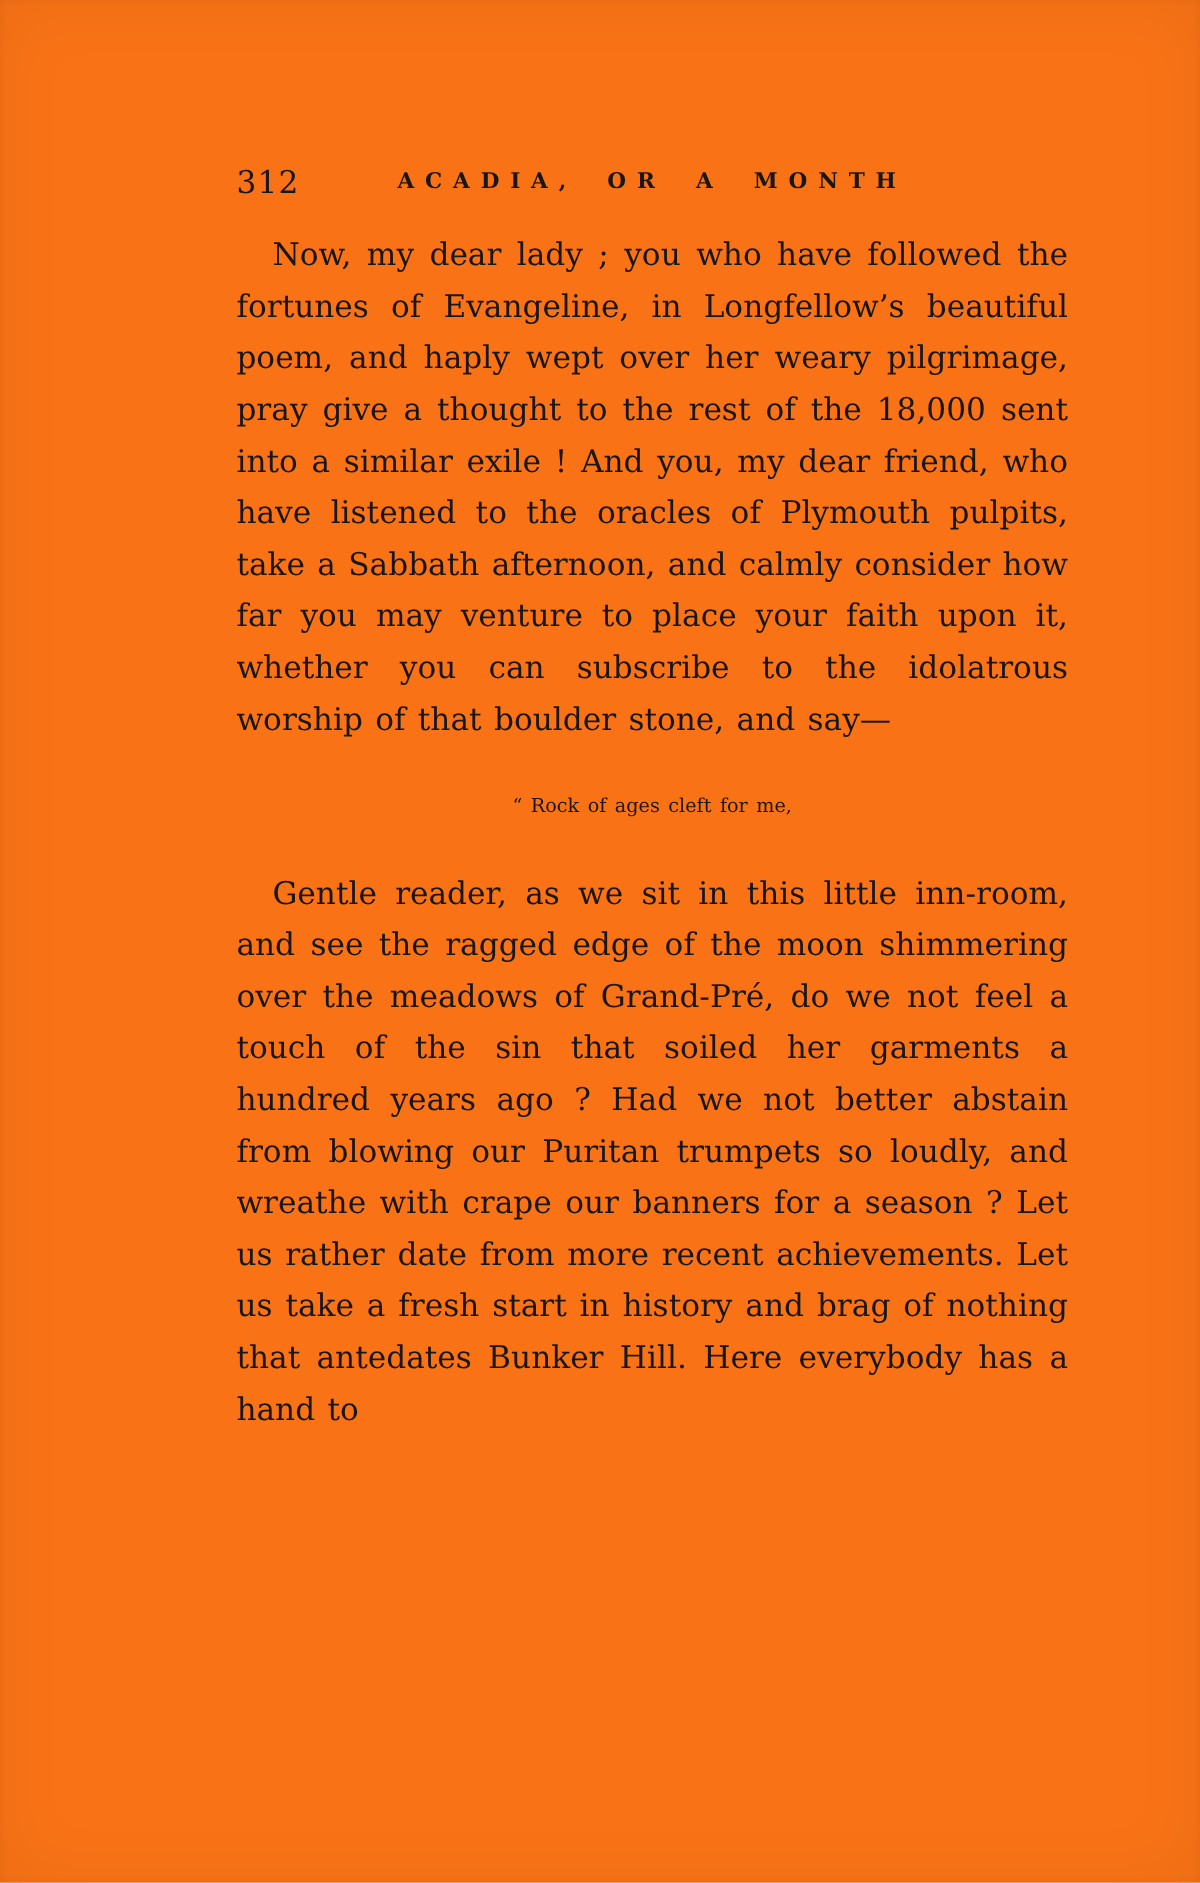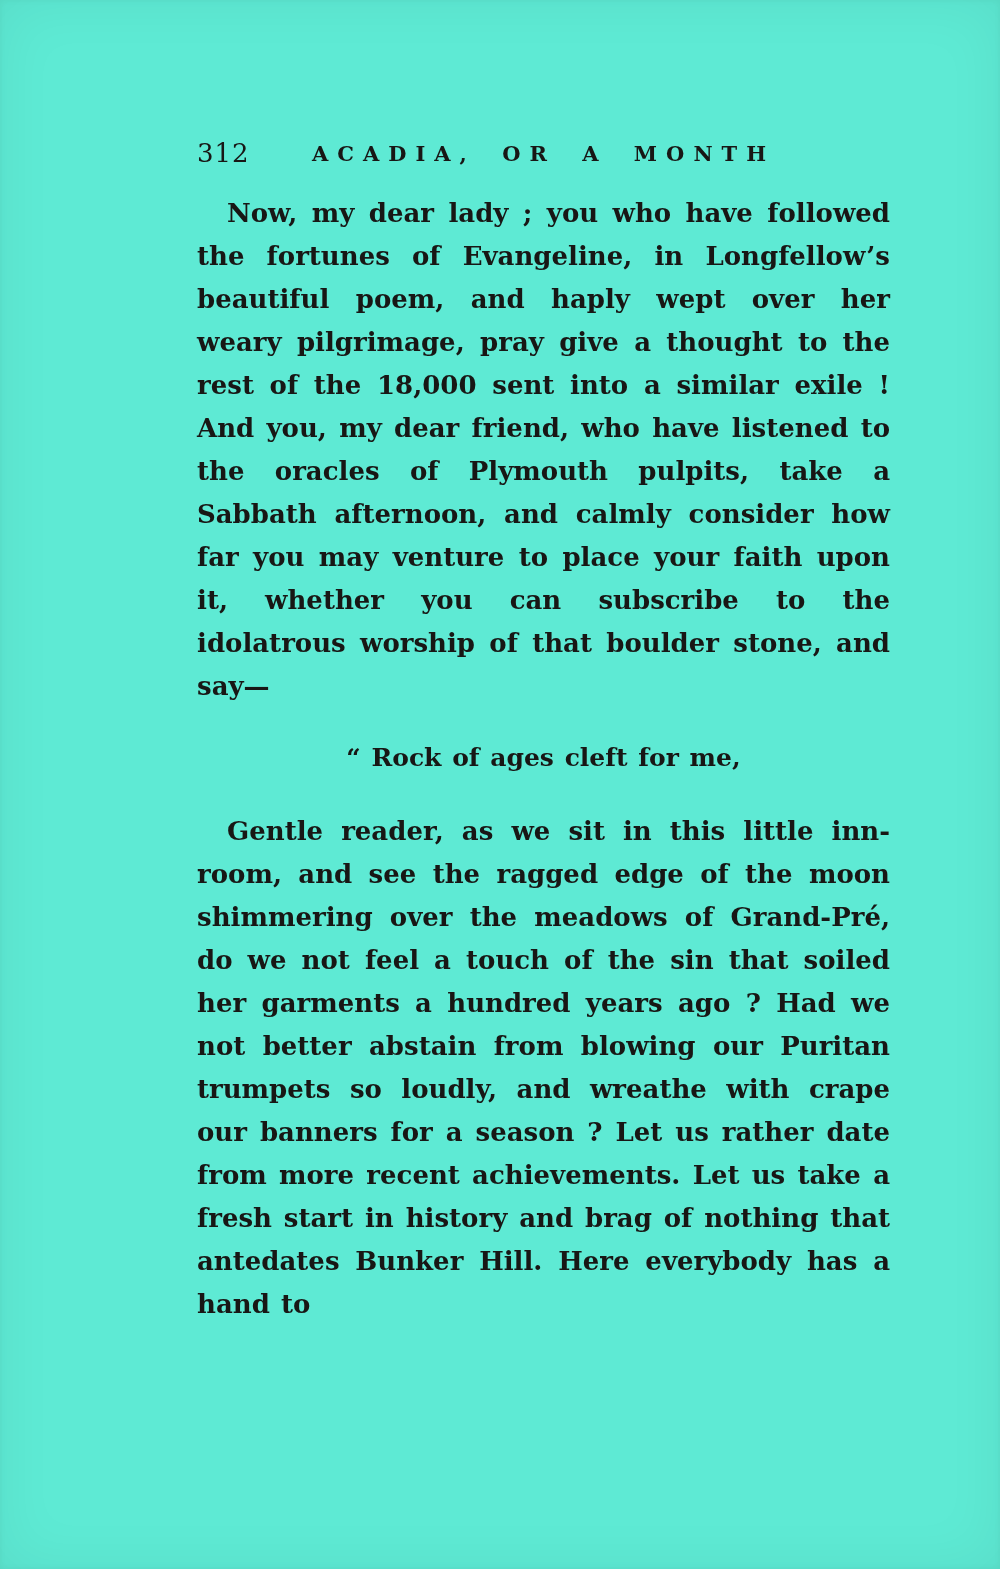--- a/index.html
+++ b/index.html
@@ -5,21 +5,21 @@
   html, body {
     margin: 0;
     padding: 0;
     background: #e8e8e6;
   }
   .page {
     position: relative;
     width: 1000px;
     height: 1569px;
     margin: 0 auto;
-    background: #5eead4;
+    background: #f97316;
     color: #181715;
     font-family: "DejaVu Serif", "Liberation Serif", serif;
     box-shadow: inset 0 0 60px rgba(0,0,0,0.06), inset 0 0 6px rgba(0,0,0,0.05);
     overflow: hidden;
   }
   .page-header {
     position: absolute;
     top: 138px;
     left: 197px;
     width: 693px;
@@ -31,47 +31,46 @@
     top: 0;
     font-size: 26px;
     letter-spacing: 1px;
   }
   .running-head {
     position: absolute;
     left: 0;
     right: 0;
     top: 3px;
     text-align: center;
-    font-size: 21px;
+    font-size: 18px;
     font-weight: bold;
     letter-spacing: 9px;
     word-spacing: 10px;
     white-space: nowrap;
   }
   .text-block {
     position: absolute;
     top: 192px;
     left: 197px;
     width: 693px;
     font-size: 26px;
     line-height: 43px;
     text-align: justify;
     word-spacing: 2px;
-    font-weight: bold;
   }
   .para {
     margin: 0;
   }
   .para.indent {
     text-indent: 30px;
   }
   .verse {
     margin: 32px 0 34px 0;
     text-align: center;
-    font-size: 25px;
+    font-size: 16px;
     line-height: 36px;
     text-indent: 0;
   }
   .verse-line {
     white-space: nowrap;
   }
 </style>
 </head>
 <body>
 

